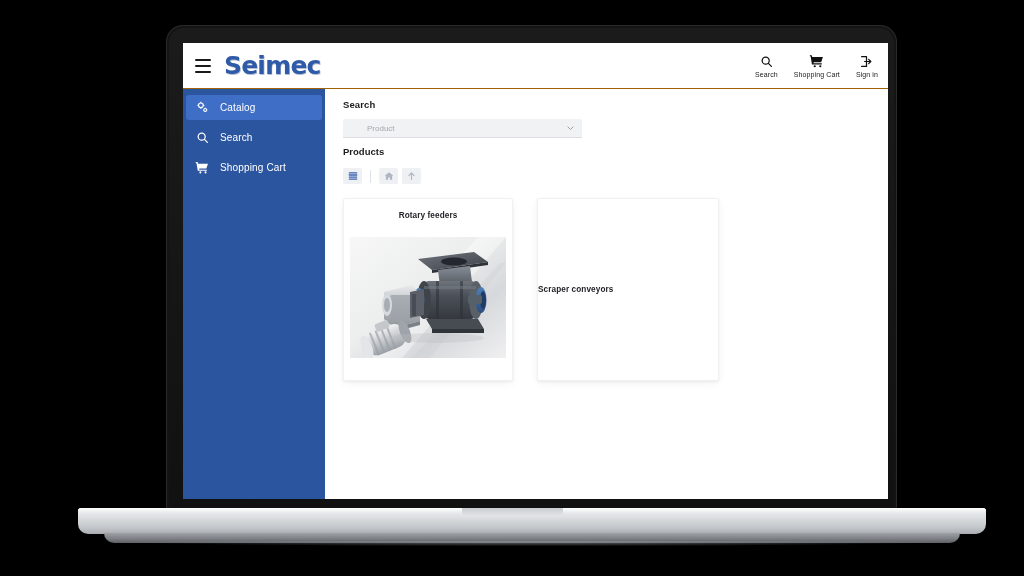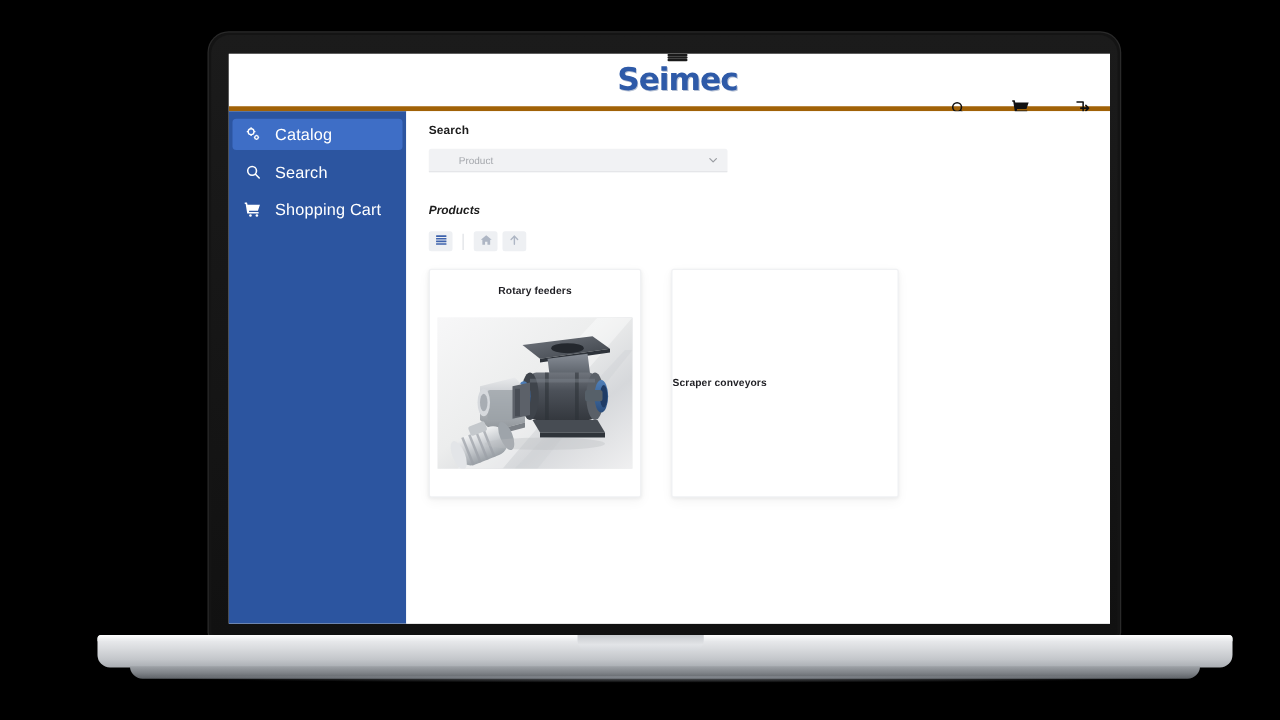--- a/index.html
+++ b/index.html
@@ -99,24 +99,23 @@
     background: radial-gradient(ellipse at 50% 0%, rgba(140,145,152,.85) 0%, rgba(0,0,0,0) 75%);
   }
 
   
   .app-header {
     position: absolute;
     left: 0; top: 0;
     width: 705px;
     height: 46px;
     background: #ffffff;
-    border-bottom: 4px solid #a16207;
-    display: flex;
-    align-items: center;
-    flex-direction: column;
+    border-bottom: 1px solid #a16207;
+    display: flex;
+    align-items: center;
   }
   .hamburger {
     margin-left: 12px;
     width: 16px;
     height: 14px;
     display: flex;
     flex-direction: column;
     justify-content: space-between;
     cursor: pointer;
   }
@@ -190,21 +189,21 @@
   .nav-item .nav-ico {
     width: 18px;
     min-width: 18px;
     display: flex;
     align-items: center;
     justify-content: center;
     color: #ffffff;
   }
   .nav-item .nav-lbl {
     margin-left: 9px;
-    font-size: 13px;
+    font-size: 10px;
     letter-spacing: .15px;
     color: #ffffff;
   }
 
   
   .content {
     position: absolute;
     left: 142px; top: 46px;
     width: 563px;
     height: 410px;
@@ -236,25 +235,24 @@
   }
   .select-field .chev {
     position: absolute;
     right: 7px;
     top: 50%;
     transform: translateY(-50%);
     color: #9b9ea3;
     display: flex;
   }
   .products-title {
-    margin-top: 25px;
+    margin-top: 8px;
     font-size: 9.5px;
     font-weight: bold;
     color: #1c1c1c;
-    font-style: italic;
   }
 
   .toolbar {
     margin-top: 11px;
     display: flex;
     align-items: center;
     gap: 4px;
   }
   .tool-btn {
     width: 19px;

